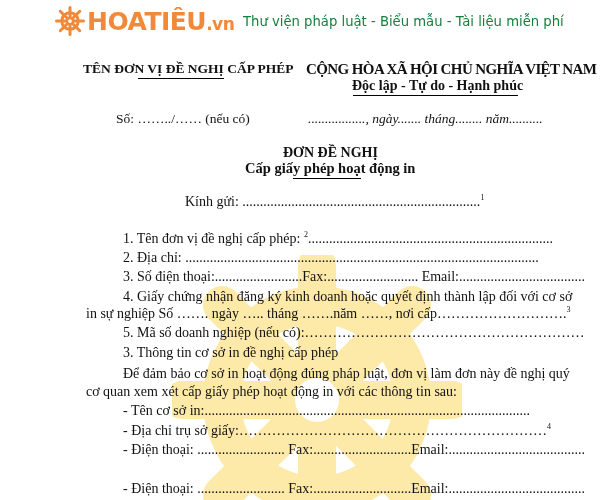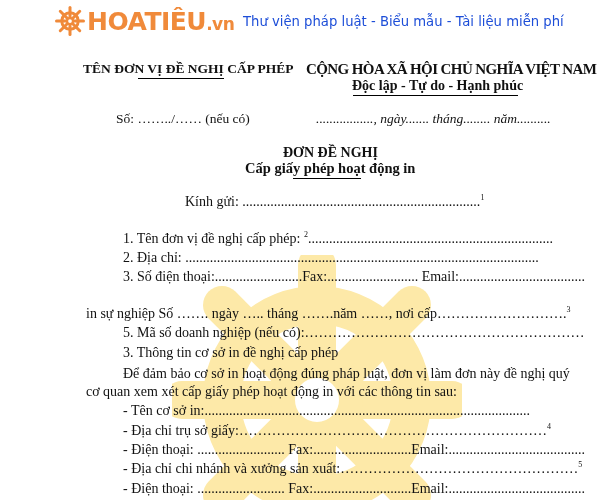--- a/index.html
+++ b/index.html
@@ -10,21 +10,21 @@
   .header { position: absolute; left: 0; top: 0; width: 613px; height: 44px; }
   .logo { position: absolute; left: 55px; top: 6px; display: flex; align-items: center; }
   .logo svg { width: 30px; height: 30px; }
   .logo-text {
     font-family: "DejaVu Sans", sans-serif; font-weight: bold; color: #f08a3a;
     font-size: 25px; letter-spacing: -0.5px; margin-left: 2px; line-height: 30px;
   }
   .logo-text .vn { font-size: 17px; }
   .tagline {
     position: absolute; left: 243px; top: 14px;
-    font-family: "DejaVu Sans", sans-serif; font-size: 13.2px; color: #1d4ed8; white-space: nowrap;
+    font-family: "DejaVu Sans", sans-serif; font-size: 13.2px; color: #15803d; white-space: nowrap;
   }
   .watermark { position: absolute; left: 172px; top: 255px; width: 290px; height: 290px; z-index: 0; }
   .doc { position: absolute; left: 0; top: 0; width: 613px; height: 448px; z-index: 1; font-size: 14px; }
   .abs { position: absolute; white-space: nowrap; }
   .bold { font-weight: bold; }
   .ul-line { position: absolute; height: 1px; background: #000; }
   .sup { font-size: 8px; vertical-align: super; line-height: 0; }
   .italic { font-style: italic; }
 </style>
 </head>
@@ -63,36 +63,36 @@
 </div>
 
 <div class="doc">
   <div class="abs bold" style="left:83px; top:61px; font-size:13.5px;">TÊN ĐƠN VỊ ĐỀ NGHỊ CẤP PHÉP</div>
   <div class="ul-line" style="left:138px; top:78px; width:86px;"></div>
   <div class="abs" style="left:116px; top:111px; font-size:13.5px;">Số: ……../…… (nếu có)</div>
 
   <div class="abs bold" style="left:306px; top:61px; font-size:15px; letter-spacing:-0.6px;">CỘNG HÒA XÃ HỘI CHỦ NGHĨA VIỆT NAM</div>
   <div class="abs bold" style="left:352px; top:78px; font-size:14px;">Độc lập - Tự do - Hạnh phúc</div>
   <div class="ul-line" style="left:353px; top:95px; width:165px;"></div>
-  <div class="abs italic" style="left:316px; top:111px; font-size:13.5px;">................., ngày....... tháng........ năm..........</div>
+  <div class="abs italic" style="left:308px; top:111px; font-size:13.5px;">................., ngày....... tháng........ năm..........</div>
 
   <div class="abs bold" style="left:245px; top:160px; font-size:14.5px;">Cấp giấy phép hoạt động in</div>
   <div class="abs bold" style="left:283px; top:145px; font-size:14px;">ĐƠN ĐỀ NGHỊ</div>
   <div class="ul-line" style="left:293px; top:178px; width:68px;"></div>
 
   <div class="abs" style="left:185px; top:194px; font-size:14px;"><span>Kính gửi: ....................................................................</span><span class="sup">1</span></div>
 
   <div class="abs" style="left:123px; top:231px;"><span>1. Tên đơn vị đề nghị cấp phép:</span> <span class="sup">2</span><span>......................................................................</span></div>
   <div class="abs" style="left:123px; top:250px;">2. Địa chỉ: .....................................................................................................</div>
   <div class="abs" style="left:123px; top:269px;">3. Số điện thoại:.........................Fax:.......................... Email:....................................</div>
+  <div class="abs" style="left:123px; top:289px;">4. Giấy chứng nhận đăng ký kinh doanh hoặc quyết định thành lập đối với cơ sở</div>
   <div class="abs" style="left:86px; top:306px;"><span>in sự nghiệp Số ……. ngày ….. tháng …….năm ……, nơi cấp……………………….</span><span class="sup">3</span></div>
   <div class="abs" style="left:123px; top:325px;">5. Mã số doanh nghiệp (nếu có):……………………………………………………</div>
   <div class="abs" style="left:123px; top:345px;">3. Thông tin cơ sở in đề nghị cấp phép</div>
 
   <div class="abs" style="left:123px; top:366px;">Để đảm bảo cơ sở in hoạt động đúng pháp luật, đơn vị làm đơn này đề nghị quý</div>
   <div class="abs" style="left:86px; top:384px;text-align:center;">cơ quan xem xét cấp giấy phép hoạt động in với các thông tin sau:</div>
 
   <div class="abs" style="left:123px; top:403px;">- Tên cơ sở in:.............................................................................................</div>
   <div class="abs" style="left:123px; top:423px;"><span>- Địa chỉ trụ sở giấy:…………………………………………………………</span><span class="sup">4</span></div>
   <div class="abs" style="left:123px; top:442px;">- Điện thoại: ......................... Fax:............................Email:.......................................</div>
-  <div class="abs" style="left:123px; top:461px;"><span>- Địa chỉ chi nhánh và xưởng sản xuất:……………………………………………</span><span class="sup">5</span></div>
   <div class="abs" style="left:123px; top:481px;">- Điện thoại: ......................... Fax:............................Email:.......................................</div>
 </div>
 
 </body></html>

